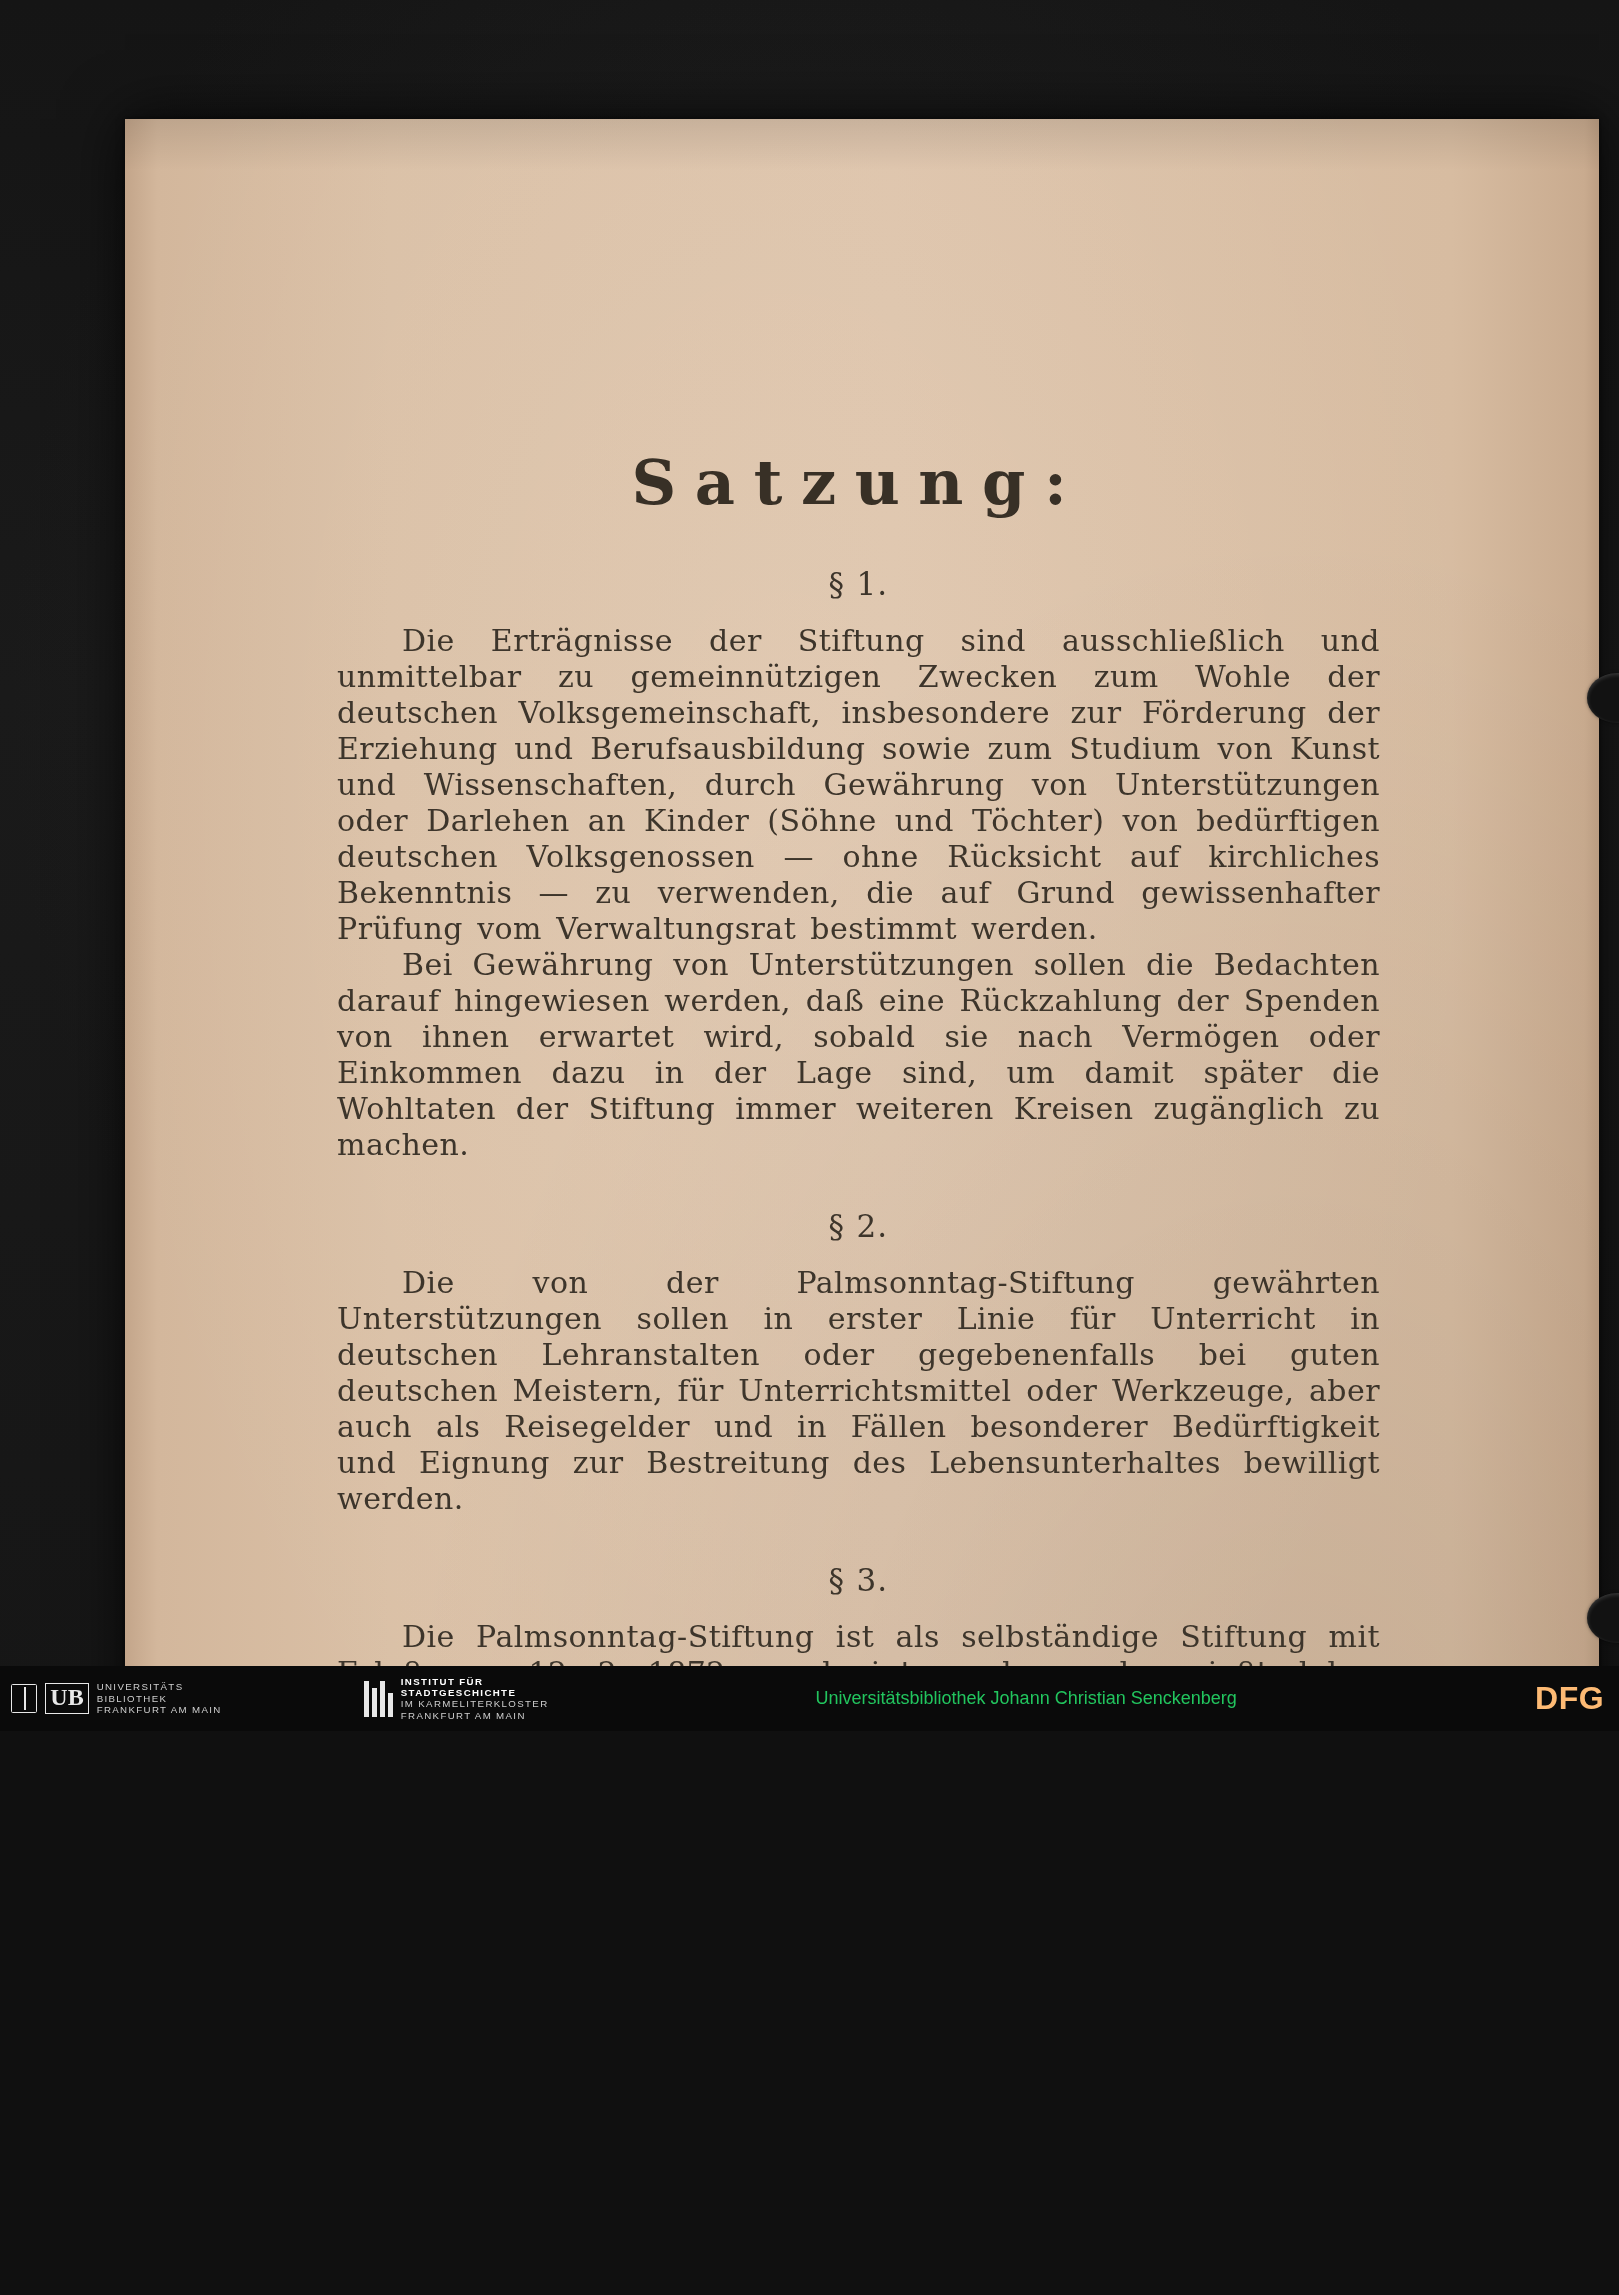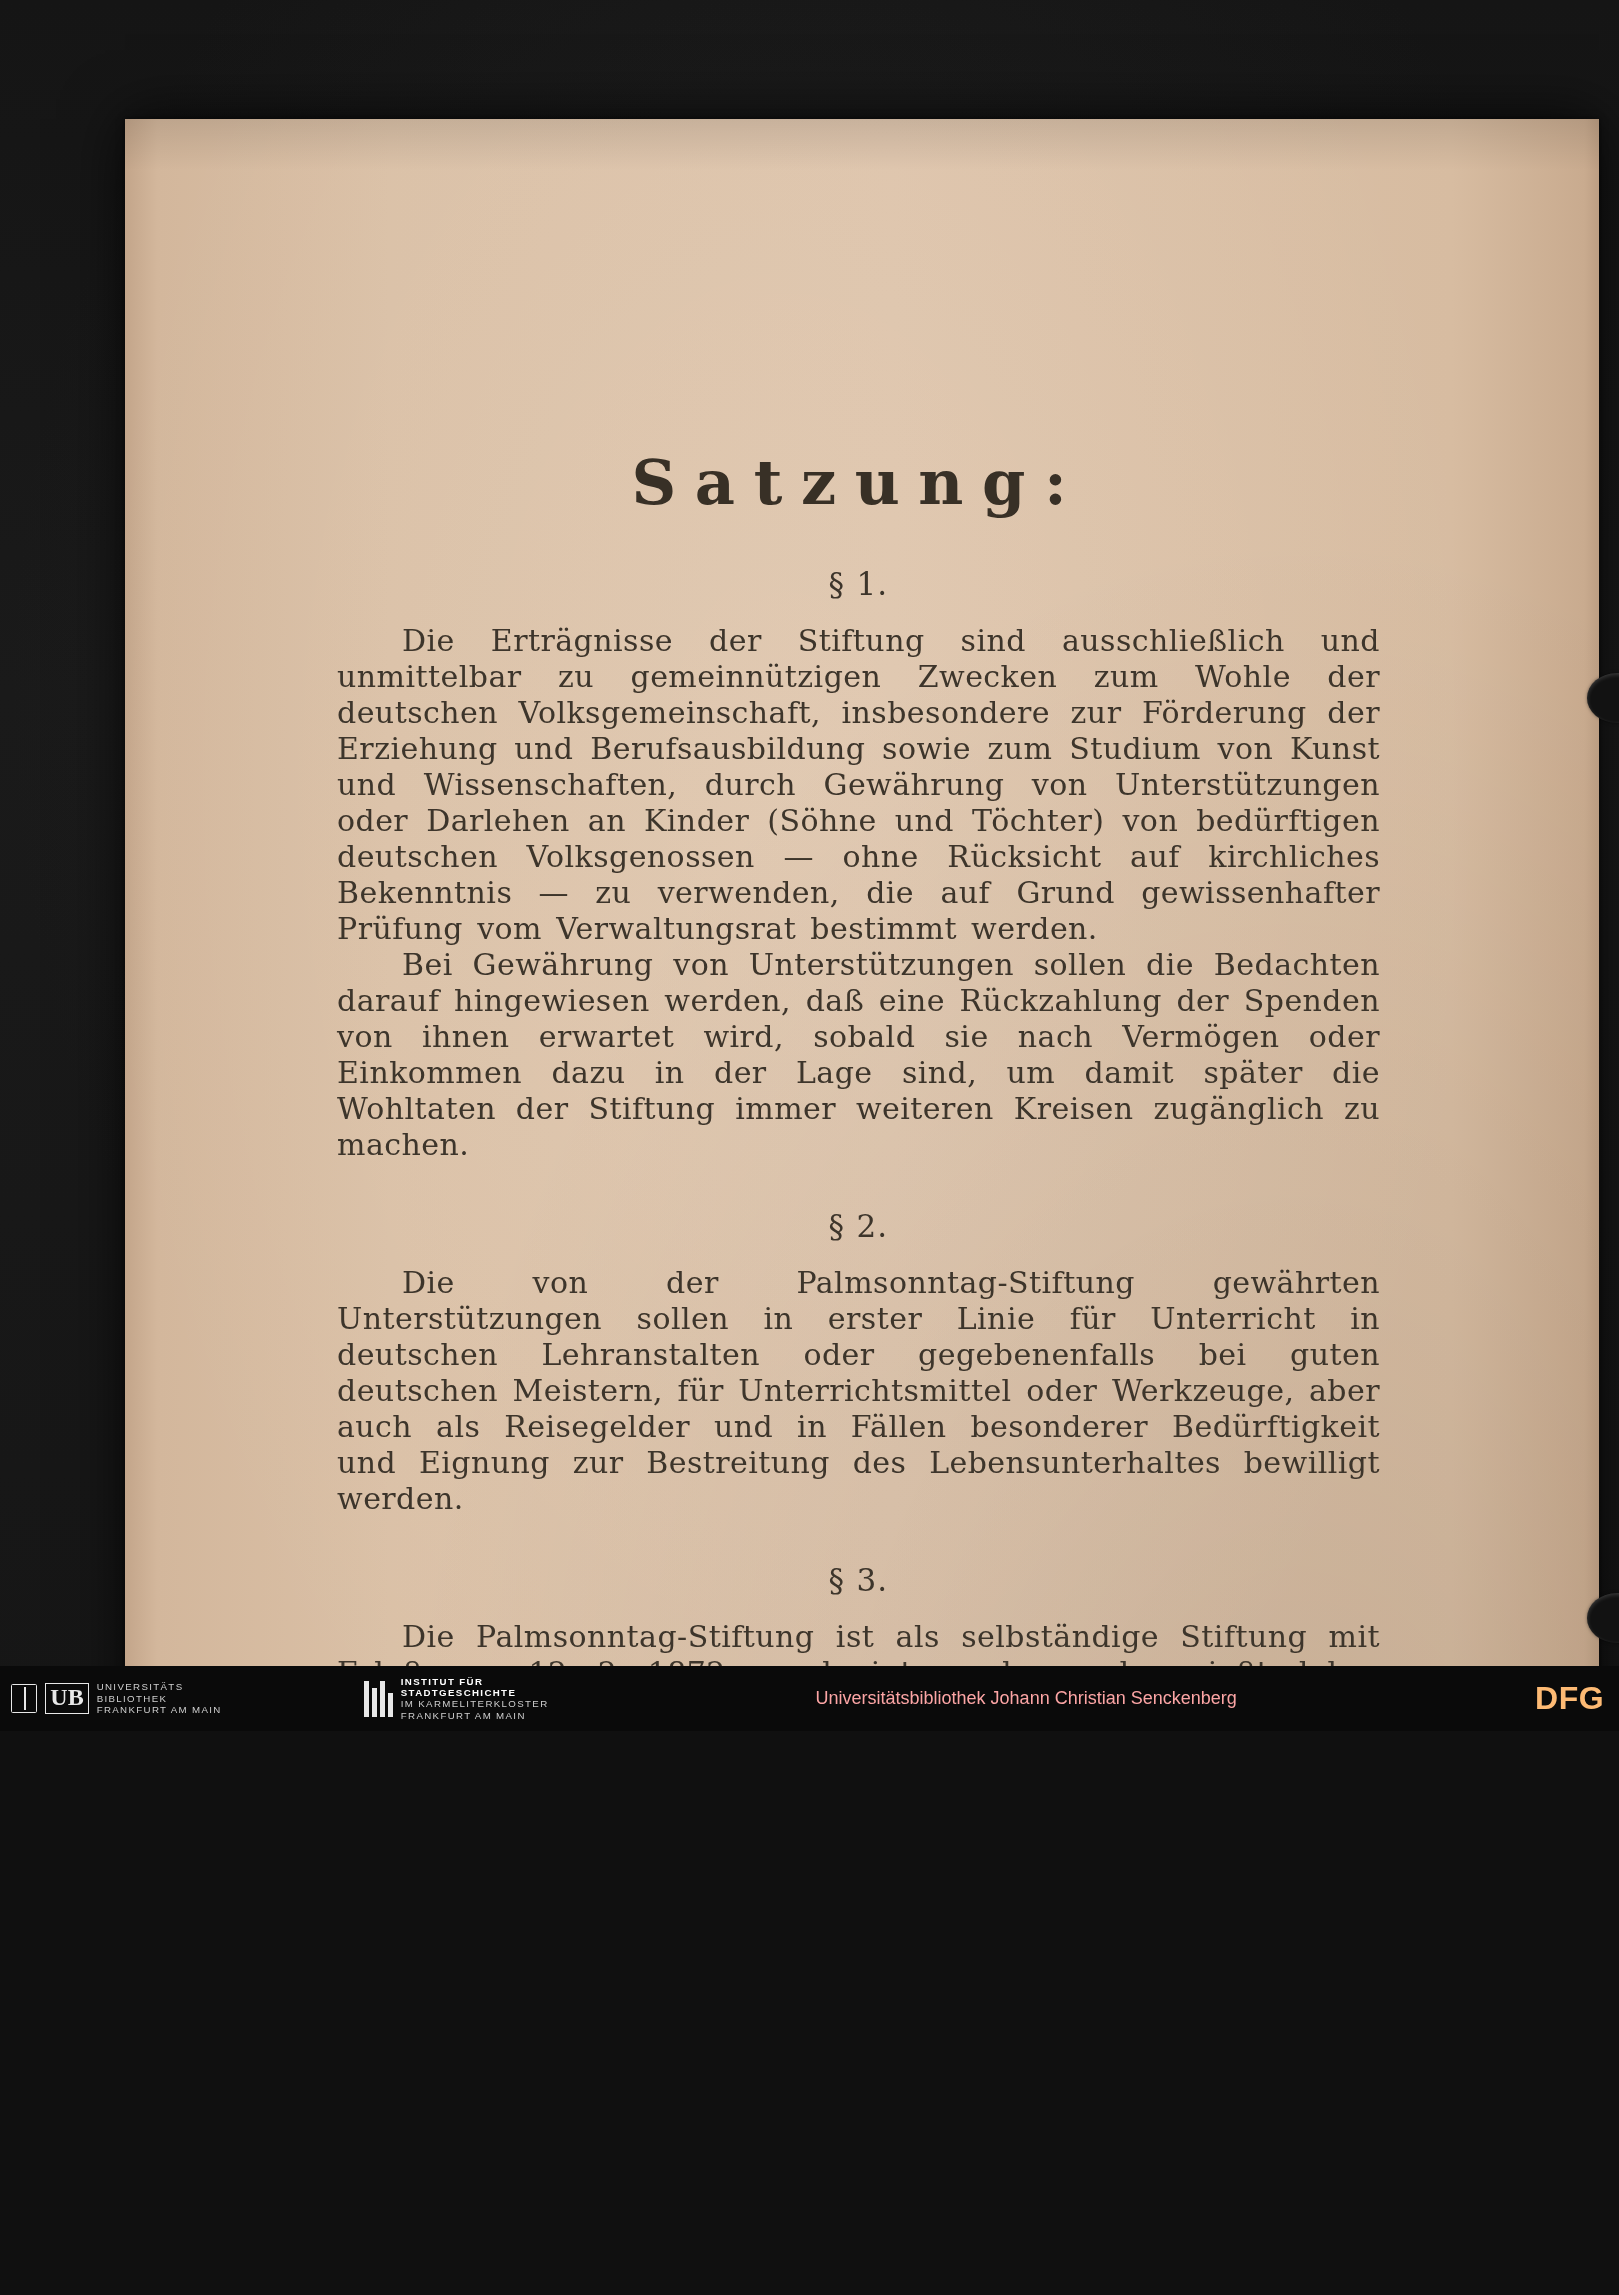--- a/index.html
+++ b/index.html
@@ -167,21 +167,21 @@
     width: 4.9px;
     background: #e8e8e8;
   }
   .bars-icon i:nth-child(1) { height: 36px; }
   .bars-icon i:nth-child(2) { height: 29px; }
   .bars-icon i:nth-child(3) { height: 36px; }
   .bars-icon i:nth-child(4) { height: 24px; }
   .credit {
     margin-left: 267px;
     font-size: 18px;
-    color: #fca5a5;
+    color: #22c55e;
     white-space: nowrap;
   }
   .dfg {
     margin-left: auto;
     margin-right: 14.6px;
     font-size: 32px;
     font-weight: 700;
     font-family: "Liberation Sans", sans-serif;
     letter-spacing: 0.02em;
     color: #fdba74;

